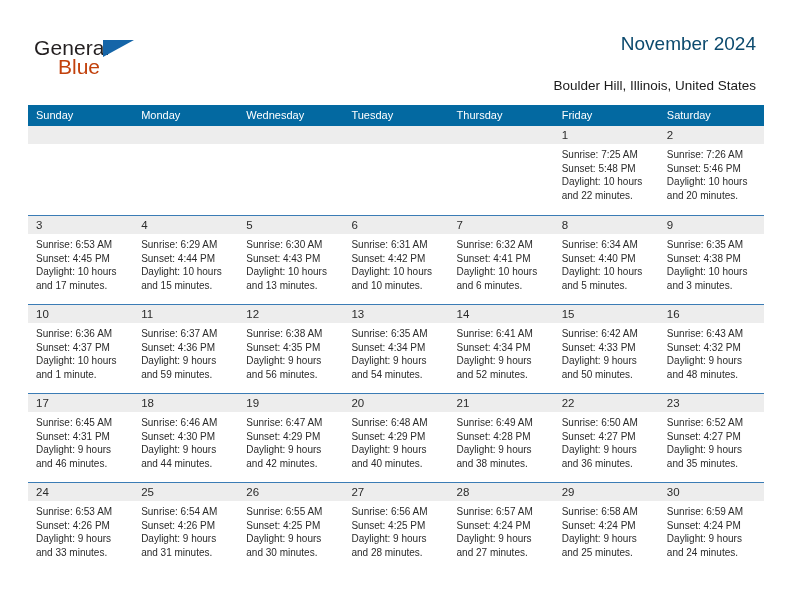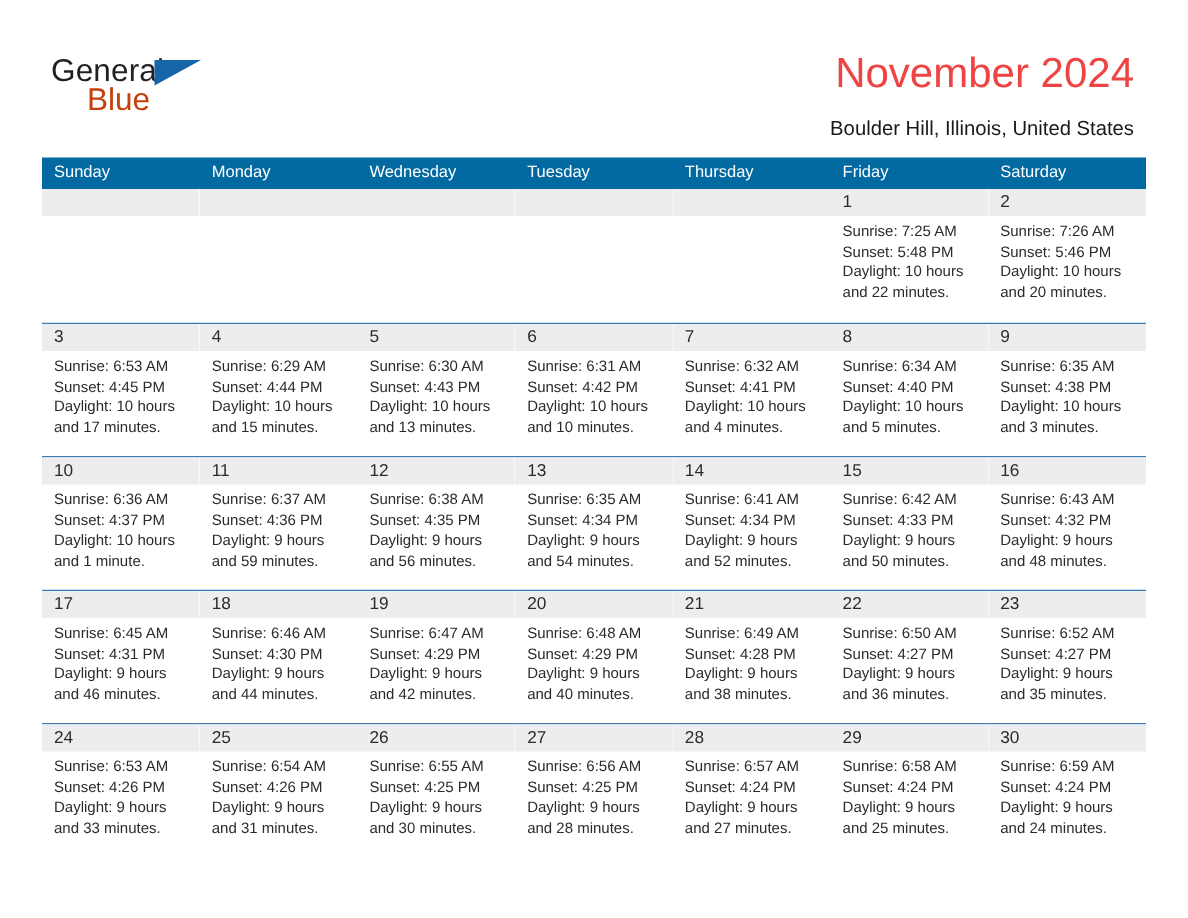--- a/index.html
+++ b/index.html
@@ -61,22 +61,22 @@
     width: 0;
     height: 0;
     border-left: 31px solid #1565a8;
     border-bottom: 17px solid transparent;
   }
 
   .title {
     position: absolute;
     right: 36px;
     top: 33px;
-    font-size: 28px;
-    color: #ef4444;
+    font-size: 19px;
+    color: #0c4a6e;
     text-align: right;
     white-space: nowrap;
   }
   .subtitle {
     position: absolute;
     right: 36px;
     top: 78px;
     font-size: 13.5px;
     color: #1a1a1a;
     text-align: center;
@@ -273,21 +273,21 @@
             </div>
           </div>
           <div class="day">
             <div class="day-band">
               <div class="day-num">7</div>
             </div>
             <div class="day-body">
               <div class="day-line">Sunrise: 6:32 AM</div>
               <div class="day-line">Sunset: 4:41 PM</div>
               <div class="day-line">Daylight: 10 hours</div>
-              <div class="day-line">and 4 minutes.</div>
+              <div class="day-line">and 6 minutes.</div>
             </div>
           </div>
           <div class="day">
             <div class="day-band">
               <div class="day-num">8</div>
             </div>
             <div class="day-body">
               <div class="day-line">Sunrise: 6:34 AM</div>
               <div class="day-line">Sunset: 4:40 PM</div>
               <div class="day-line">Daylight: 10 hours</div>

